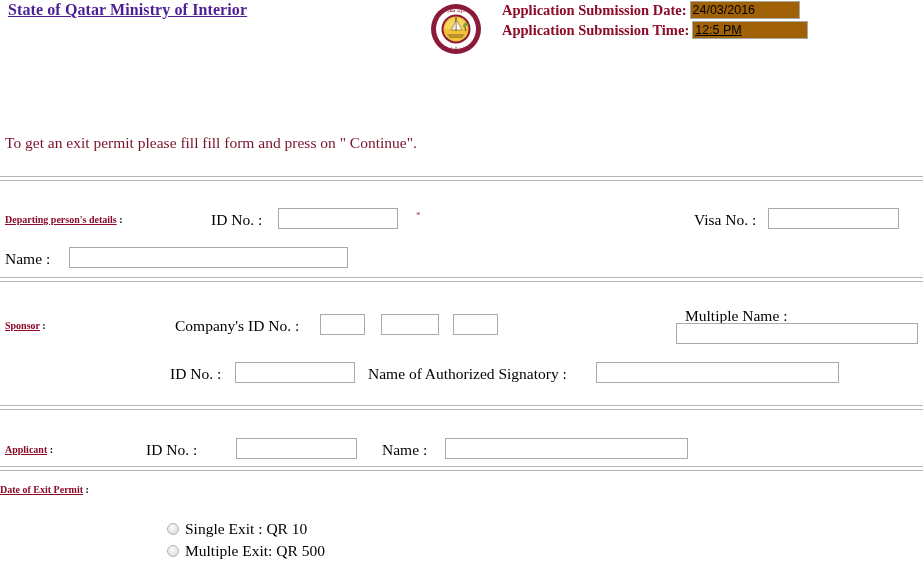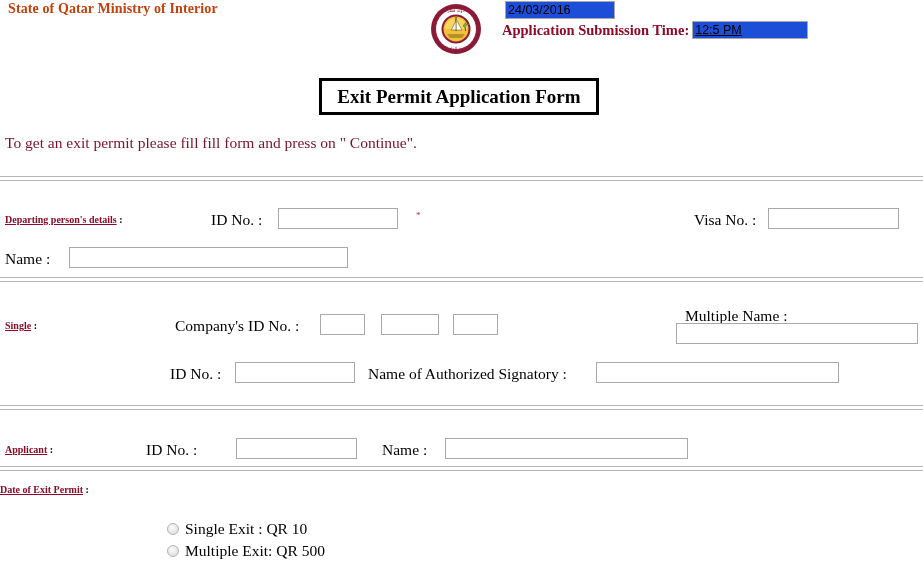--- a/index.html
+++ b/index.html
@@ -21,24 +21,25 @@
     width: 923px;
     height: 575px;
   }
 
   
   .org-title {
     position: absolute;
     left: 8px;
     top: 1px;
     font-weight: bold;
-    font-size: 14px;
-    color: #c2410c;
+    font-size: 16px;
+    color: #4c1d95;
     letter-spacing: 0.1px;
     white-space: nowrap;
+    text-decoration: underline;
   }
 
   .logo {
     position: absolute;
     left: 427px;
     top: 3px;
     width: 58px;
     height: 52px;
   }
 
@@ -56,21 +57,21 @@
   }
   .subdate-label {
     font-weight: bold;
     font-size: 14.5px;
     color: #8b0b28;
     white-space: nowrap;
     line-height: 18px;
   }
   .readonly-box {
     border: 1px solid #a8a8a8;
-    background: #1d4ed8;
+    background: #a16207;
     height: 18px;
     line-height: 18px;
     font-family: "Liberation Sans", sans-serif;
     font-size: 12.5px;
     color: #000000;
     padding: 0 2px;
     box-sizing: border-box;
     margin-left: 3px;
     outline: none;
   }
@@ -214,31 +215,29 @@
       <circle cx="29" cy="26" r="20.5" fill="none" stroke="#8b1a38" stroke-width="1"></circle>
       <g fill="#8b1a38" font-family="'DejaVu Sans', sans-serif" font-size="4.4">
         <text x="29" y="9" text-anchor="middle">دولة قطر</text>
         <text x="29" y="47" text-anchor="middle">وزارة الداخلية</text>
       </g>
     </svg>
   </div>
 
   <div class="subdate-block">
     <div class="subdate-row">
+      <span class="subdate-label">Application Submission Date:</span>
       <input class="readonly-box date-box" type="text" value="24/03/2016" style="">
     </div>
     <div class="subdate-row">
       <span class="subdate-label">Application Submission Time:</span>
       <input class="readonly-box time-box" type="text" value="12:5 PM" style="">
     </div>
   </div>
 
-  <div class="form-title-wrap">
-    <span class="form-title">Exit Permit Application Form</span>
-  </div>
 
   <div class="instruction">To get an exit permit please fill fill form and press on " Continue".</div>
 
   <div class="hr hr1"></div>
   <div class="hr hr1b"></div>
 
   <div class="section-lbl" style="left:5px; top:211px;">
     <u>Departing person's details</u><span class="colon"> :</span>
   </div>
 
@@ -249,21 +248,21 @@
   <div class="lbl" style="left:694px; top:211px;">Visa No. :</div>
   <input class="txt" type="text" style="left: 768px; top: 208px; width: 131px;" value="">
 
   <div class="lbl" style="left:5px; top:250px;">Name :</div>
   <input class="txt" type="text" style="left: 69px; top: 247px; width: 279px;" value="">
 
   <div class="hr hr2"></div>
   <div class="hr hr2b"></div>
 
   <div class="section-lbl" style="left:5px; top:317px;">
-    <u>Single</u><span class="colon"> :</span>
+    <u>Sponsor</u><span class="colon"> :</span>
   </div>
 
   <div class="lbl" style="left:175px; top:317px;">Company's ID No. :</div>
   <input class="txt" type="text" style="left: 320px; top: 314px; width: 45px;" value="">
   <input class="txt" type="text" style="left: 381px; top: 314px; width: 58px;" value="">
   <input class="txt" type="text" style="left: 453px; top: 314px; width: 45px;" value="">
 
   <div class="lbl" style="left:685px; top:307px;">Multiple Name :</div>
   <input class="txt" type="text" style="left: 676px; top: 323px; width: 242px;" value="">
 

